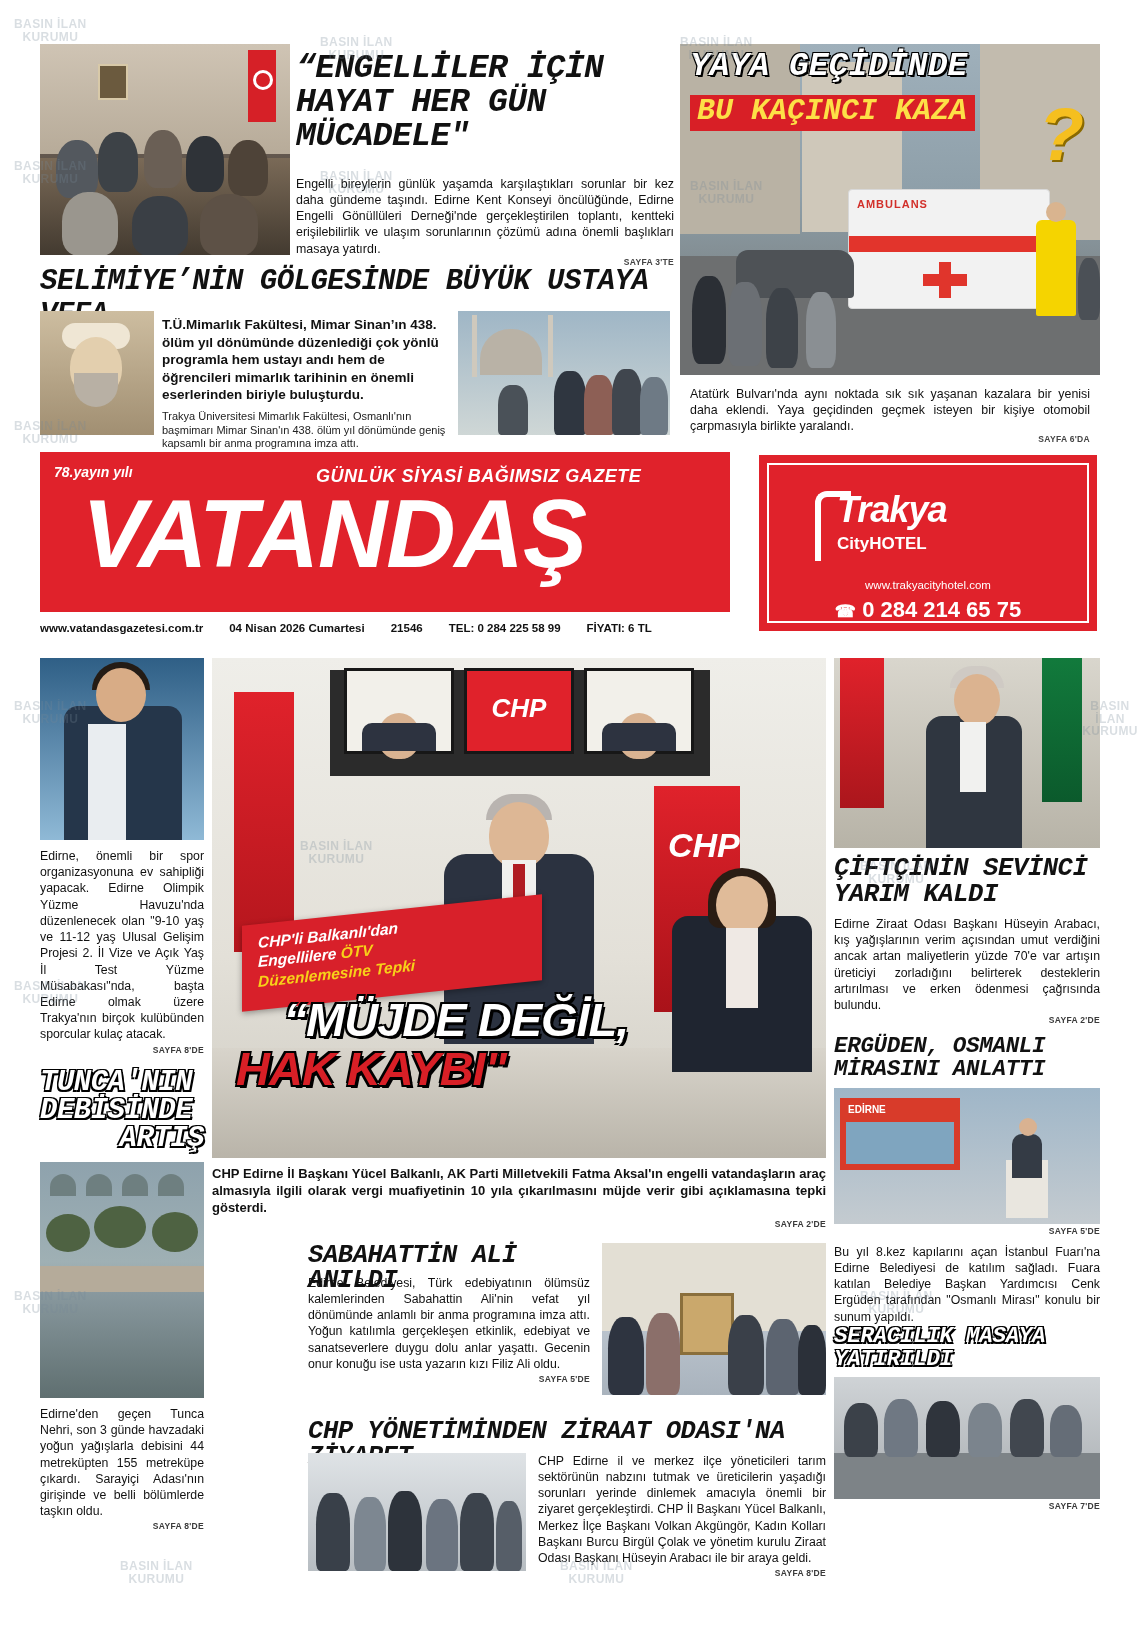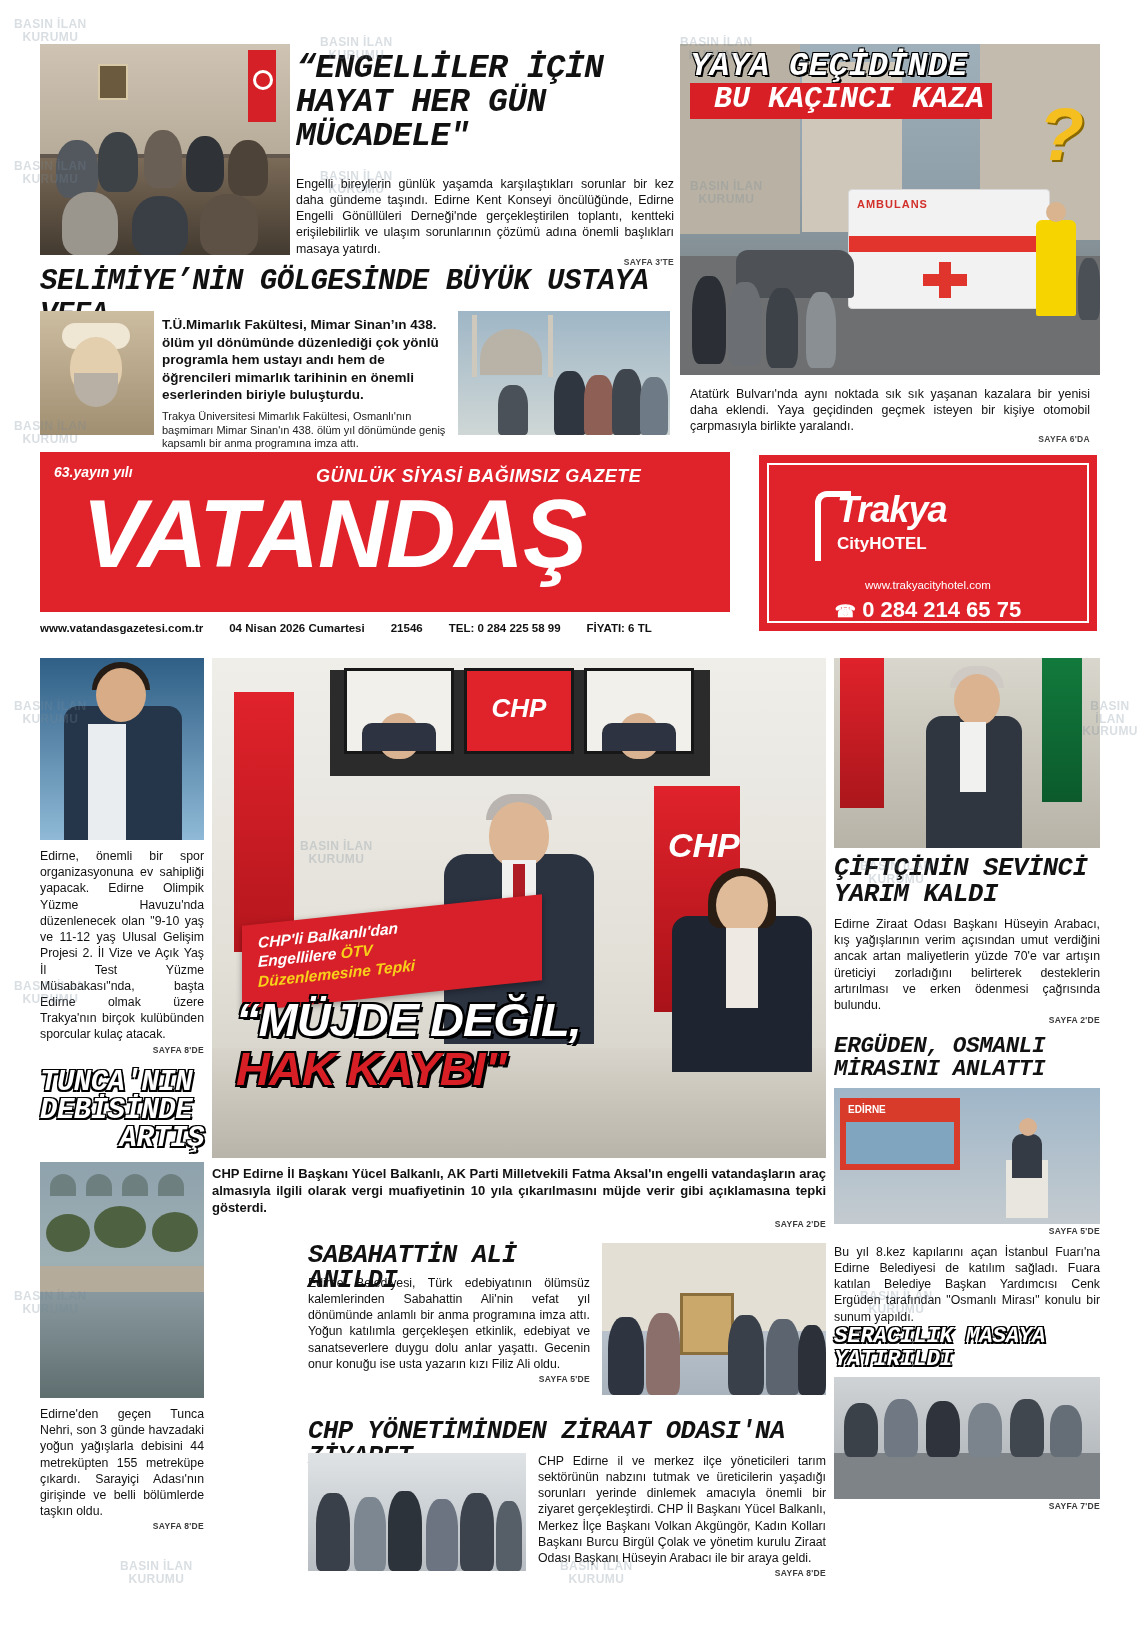--- a/index.html
+++ b/index.html
@@ -47,21 +47,21 @@
   .cw-amb .cross:before,.cw-amb .cross:after{content:"";position:absolute;background:#e0352c;}
   .cw-amb .cross:before{left:16px;top:0;width:12px;height:36px;}
   .cw-amb .cross:after{left:0;top:12px;width:44px;height:12px;}
   .cw-worker{position:absolute;left:356px;top:176px;width:40px;height:96px;background:#f5d400;border-radius:6px 6px 2px 2px;}
   .cw-worker:after{content:"";position:absolute;left:10px;top:-18px;width:20px;height:20px;border-radius:50%;background:#d9b48f;}
   .cw-car{position:absolute;left:56px;top:206px;width:118px;height:48px;background:#4e5256;border-radius:12px 16px 4px 4px;}
   .cw-p{position:absolute;border-radius:40% 40% 20% 20%;}
 
   #headline-2{position:absolute;left:690px;top:50px;width:400px;}
   .h2-l1{font-size:33px;line-height:1;color:#fff;text-shadow:2px 2px 0 #000,-1px -1px 0 #000,1px -1px 0 #000,-1px 1px 0 #000;}
-  .h2-l2{display:inline-block;margin-top:0;background:#d81f26;color:#ffffff;font-size:30px;line-height:1.05;padding:1px 8px 3px 24px;}
+  .h2-l2{display:inline-block;margin-top:12px;background:#d81f26;color:#fde047;font-size:30px;line-height:1.05;padding:1px 8px 3px 7px;}
   .qmark{position:absolute;right:6px;top:42px;font-size:74px;color:#f5bf1f;font-weight:bold;font-style:italic;text-shadow:2px 2px 0 #8a6a00;}
 
   #lead-2{position:absolute;left:690px;top:386px;width:400px;}
 
   
   #headline-3{position:absolute;left:40px;top:265px;width:630px;font-size:29px;color:#111;letter-spacing:-.5px;}
   #photo-sinan{position:absolute;left:40px;top:311px;width:114px;height:124px;background:linear-gradient(180deg,#cdbda0,#a18f72);}
   #photo-sinan .head{position:absolute;left:30px;top:26px;width:52px;height:60px;border-radius:50% 50% 45% 45%;background:#e3cfae;}
   #photo-sinan .turban{position:absolute;left:22px;top:12px;width:68px;height:26px;border-radius:28px;background:#efe6d4;}
   #photo-sinan .beard{position:absolute;left:34px;top:62px;width:44px;height:34px;border-radius:0 0 22px 22px;background:#b8b0a4;}
@@ -135,21 +135,21 @@
   #photo-chp .man .tie{position:absolute;left:69px;top:10px;width:12px;height:74px;background:#b01c23;}
   #photo-chp .woman{position:absolute;right:14px;bottom:86px;width:140px;height:156px;background:#1f2530;border-radius:16px 16px 0 0;}
   #photo-chp .woman .head{position:absolute;left:44px;top:-40px;width:52px;height:58px;border-radius:50%;background:#e0bb99;}
   #photo-chp .woman .hair{position:absolute;left:36px;top:-48px;width:68px;height:60px;border-radius:34px 34px 12px 12px;background:#2a1d14;}
   #photo-chp .woman .shirt{position:absolute;left:54px;top:12px;width:32px;height:80px;background:#efe9e4;}
 
   #kicker-chp{position:absolute;left:30px;top:252px;width:300px;height:86px;background:#d8202a;transform:skewY(-6deg);box-shadow:0 2px 6px rgba(0,0,0,.35);}
   #kicker-chp .t{transform:skewY(0deg);padding:9px 14px 0 16px;color:#fff;font-size:15.5px;font-weight:bold;font-style:italic;line-height:1.25;}
   #kicker-chp .t .y{color:#f7d019;}
   #headline-chp{position:absolute;left:24px;bottom:66px;width:440px;}
-  #headline-chp .l1{font-size:47px;line-height:1;color:#fff;font-weight:bold;font-style:italic;text-shadow:3px 3px 0 #000,-2px -2px 0 #000,2px -2px 0 #000,-2px 2px 0 #000;letter-spacing:-1px;}
+  #headline-chp .l1{font-size:47px;line-height:1;color:#fff;font-weight:bold;font-style:italic;text-shadow:3px 3px 0 #000,-2px -2px 0 #000,2px -2px 0 #000,-2px 2px 0 #000;letter-spacing:-1px;text-align:center;}
   #headline-chp .l2{margin-top:2px;font-size:47px;line-height:1;color:#d81f26;font-weight:bold;font-style:italic;text-shadow:3px 3px 0 #000,-2px -2px 0 #000,2px -2px 0 #000,-2px 2px 0 #000;letter-spacing:-1px;}
   #lead-chp{margin-top:8px;width:614px;font-size:13px;line-height:1.30;font-weight:bold;text-align:justify;color:#111;}
 
   .mid-row{position:relative;margin-top:14px;}
   #h-sabahattin{position:absolute;left:96px;top:0;width:290px;font-size:25.5px;line-height:1;color:#111;letter-spacing:-.4px;}
   #lead-sabahattin{position:absolute;left:96px;top:32px;width:282px;font-size:12.3px;line-height:1.32;text-align:justify;color:#111;}
   #photo-sabahattin{position:absolute;left:390px;top:0;width:224px;height:152px;background:linear-gradient(180deg,#cfd7e0,#a9b3bd);overflow:hidden;}
   #photo-sabahattin .wall{position:absolute;left:0;top:0;width:100%;height:58%;background:#e3dfd4;}
   #photo-sabahattin .pp{position:absolute;bottom:0;border-radius:40% 40% 14% 14%;}
   #photo-sabahattin .frame{position:absolute;left:78px;top:50px;width:48px;height:56px;background:#caa86c;border:3px solid #8a6f3c;}
@@ -269,21 +269,21 @@
       <div class="pp" style="left:96px;width:32px;height:64px;background:#2f3640;"></div>
       <div class="pp" style="left:126px;width:30px;height:60px;background:#8d5f55;"></div>
       <div class="pp" style="left:154px;width:30px;height:66px;background:#40464e;"></div>
       <div class="pp" style="left:182px;width:28px;height:58px;background:#6e7a85;"></div>
       <div class="pp" style="left:40px;width:30px;height:50px;background:#4a5158;"></div>
     </div>
   </div>
 
   <div class="masthead">
     <div id="masthead-red">
-      <div id="masthead-year">63.yayın yılı</div>
+      <div id="masthead-year">78.yayın yılı</div>
       <div id="masthead-sub">GÜNLÜK SİYASİ BAĞIMSIZ GAZETE</div>
       <div id="masthead-title">VATANDAŞ</div>
     </div>
     <div id="masthead-info">
       <span class="w">www.vatandasgazetesi.com.tr</span>
       <span>04 Nisan 2026 Cumartesi</span>
       <span>21546</span>
       <span>TEL: 0 284 225 58 99</span>
       <span>FİYATI: 6 TL</span>
     </div>

